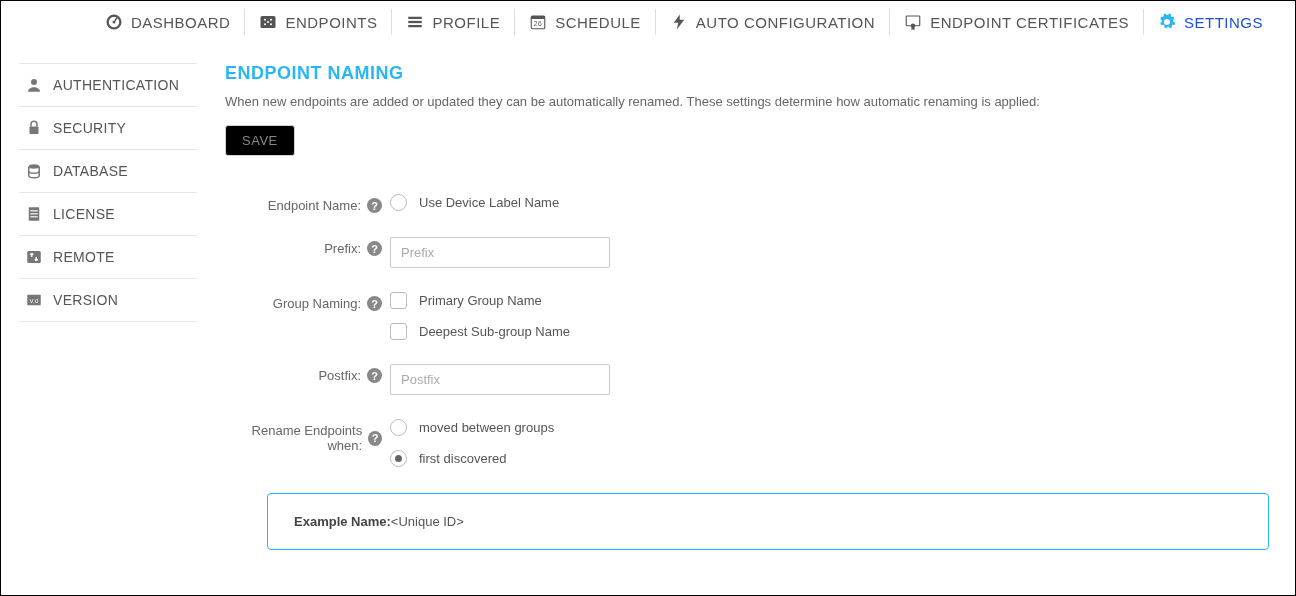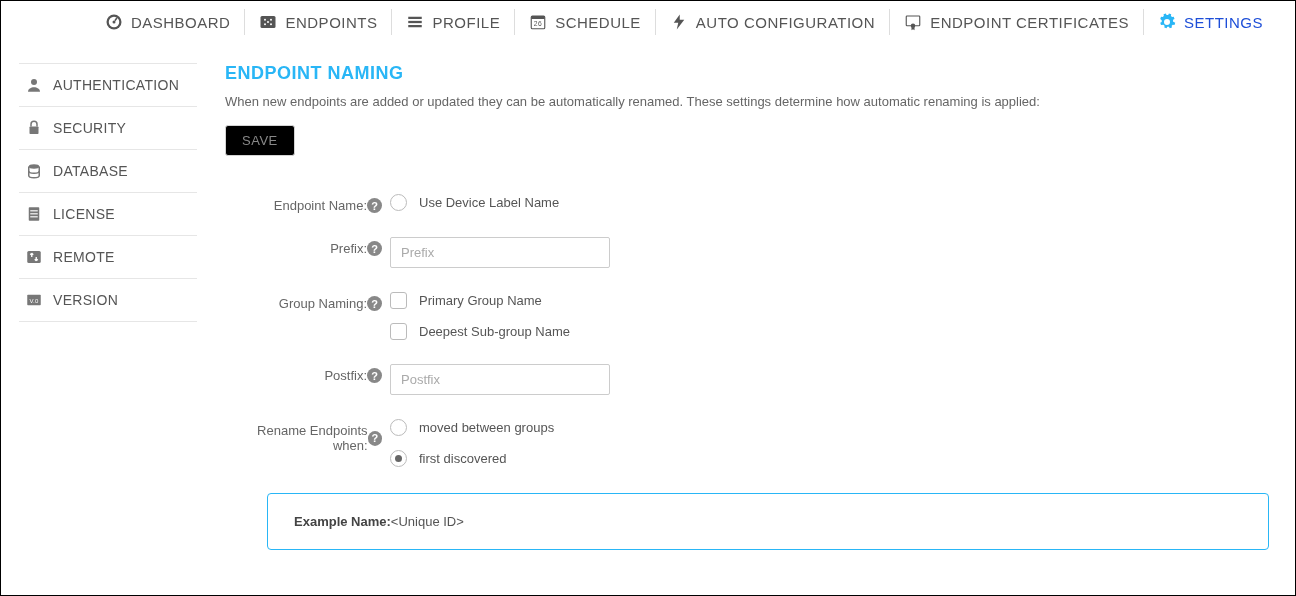--- a/index.html
+++ b/index.html
@@ -101,20 +101,21 @@
     width: 165px;
     flex: 0 0 165px;
     text-align: right;
     padding-right: 8px;
     font-size: 13px;
     color: #666;
     padding-top: 4px;
     display:flex;
     justify-content:flex-end;
     align-items:center;
+    gap:6px;
   }
   .help-icon {
     width:15px; height:15px; border-radius:50%;
     background:#888; color:#fff; font-size:11px; font-weight:bold;
     display:flex; align-items:center; justify-content:center;
     cursor:help;
   }
   .form-control-col {
     flex: 1;
     display: flex;

